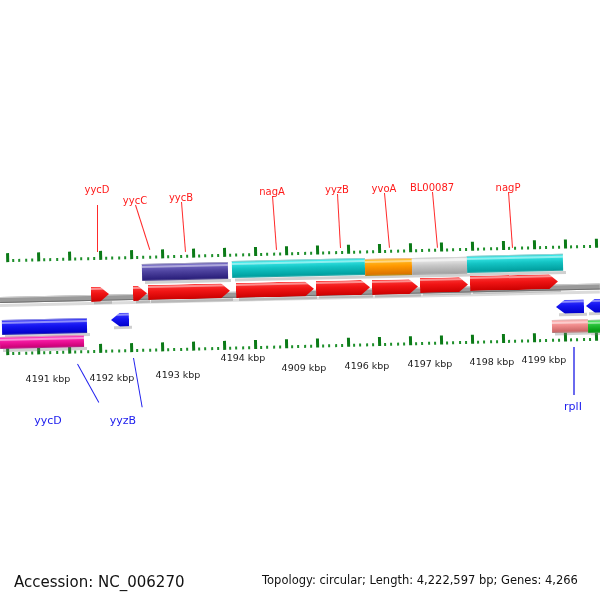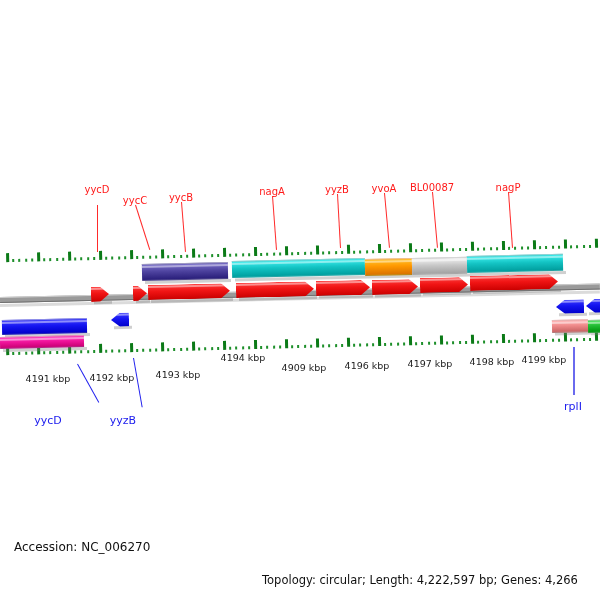--- a/index.html
+++ b/index.html
@@ -11,21 +11,21 @@
   #viewer{position:absolute;left:0;top:0;width:600px;height:600px;}
 
   
   .title{
     position:absolute;left:0;top:8px;width:600px;text-align:center;
     font-size:12.5px;font-style:italic;color:#1a1a1a;letter-spacing:.1px;
   }
 
   
   .footer-left{
-    position:absolute;left:14px;top:540px;font-size:12px;color:#111;
+    position:absolute;left:14px;top:573px;font-size:15px;color:#111;
   }
   .footer-right{
     position:absolute;left:262px;top:573px;font-size:11.5px;color:#111;
     white-space:nowrap;
   }
 
   
   .glabel{
     position:absolute;font-size:10px;color:#ff1a1a;white-space:nowrap;
     transform:translateX(-50%);

